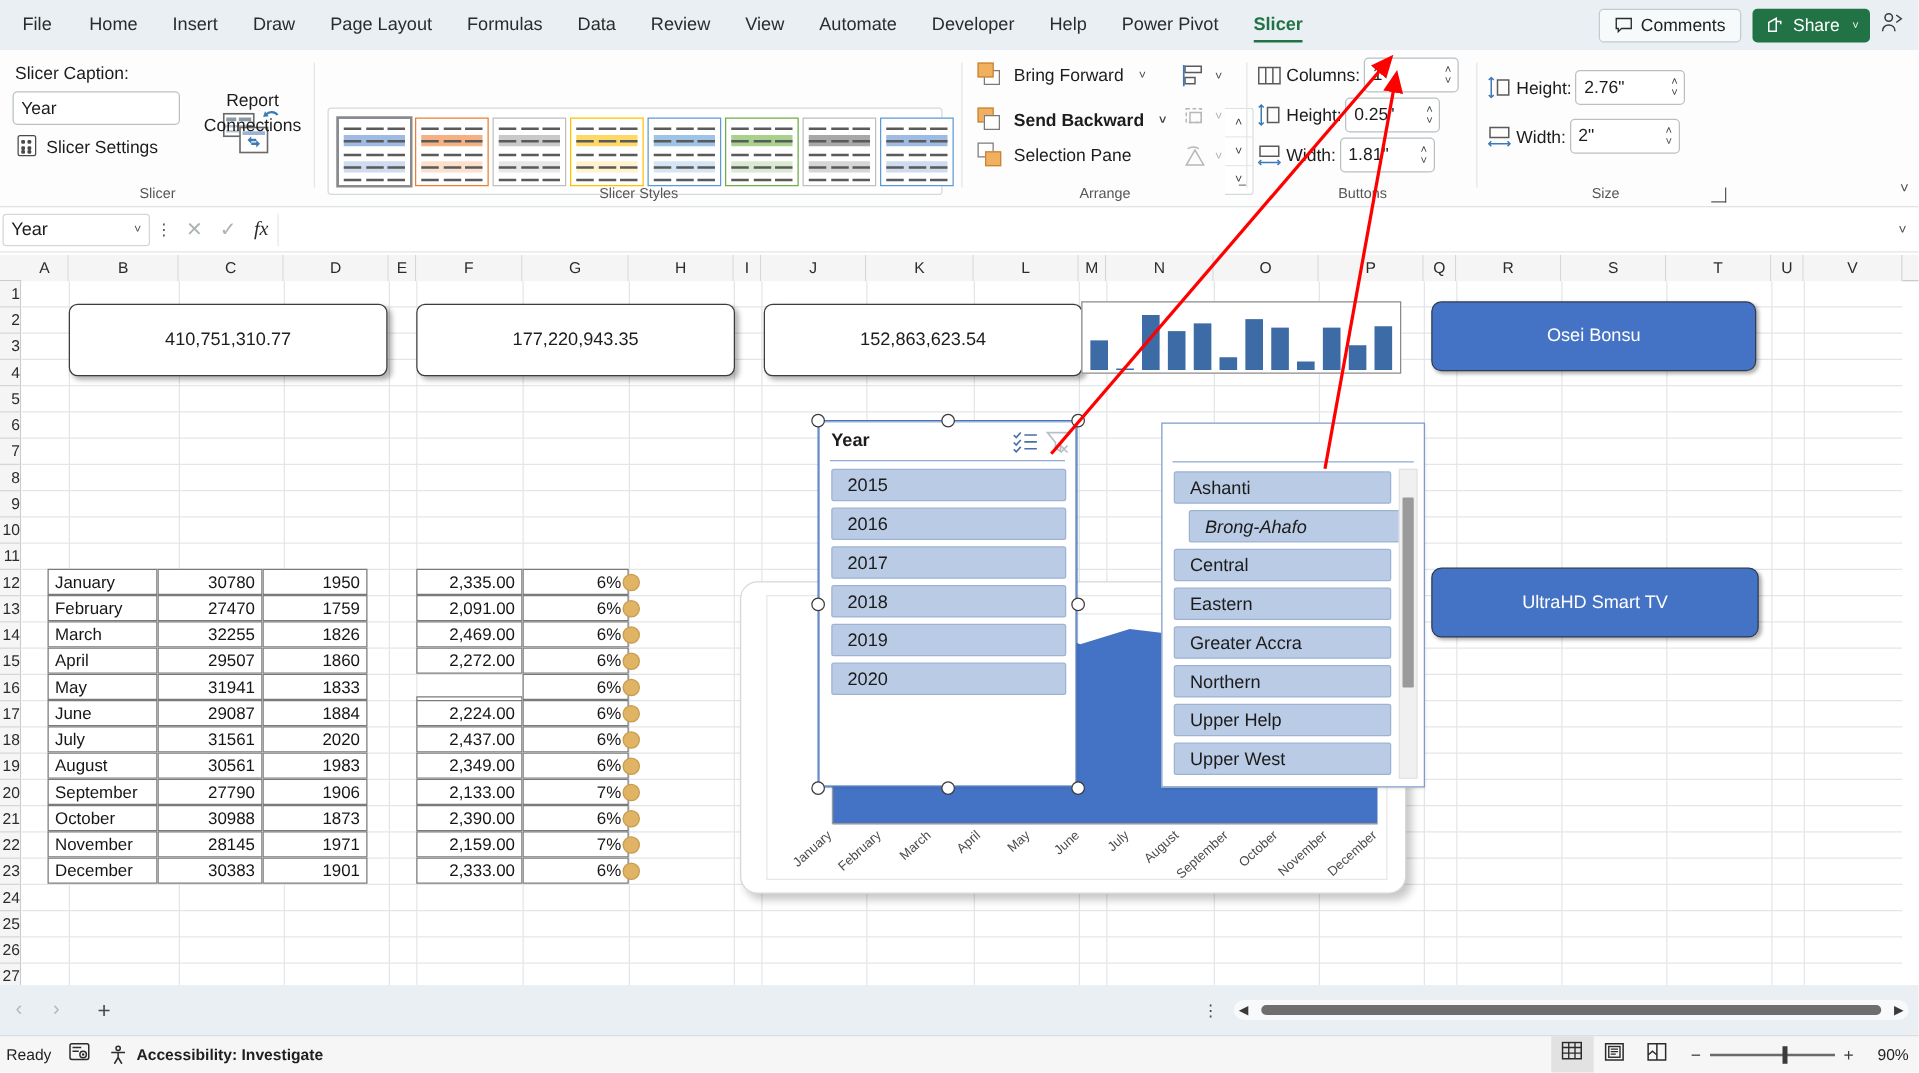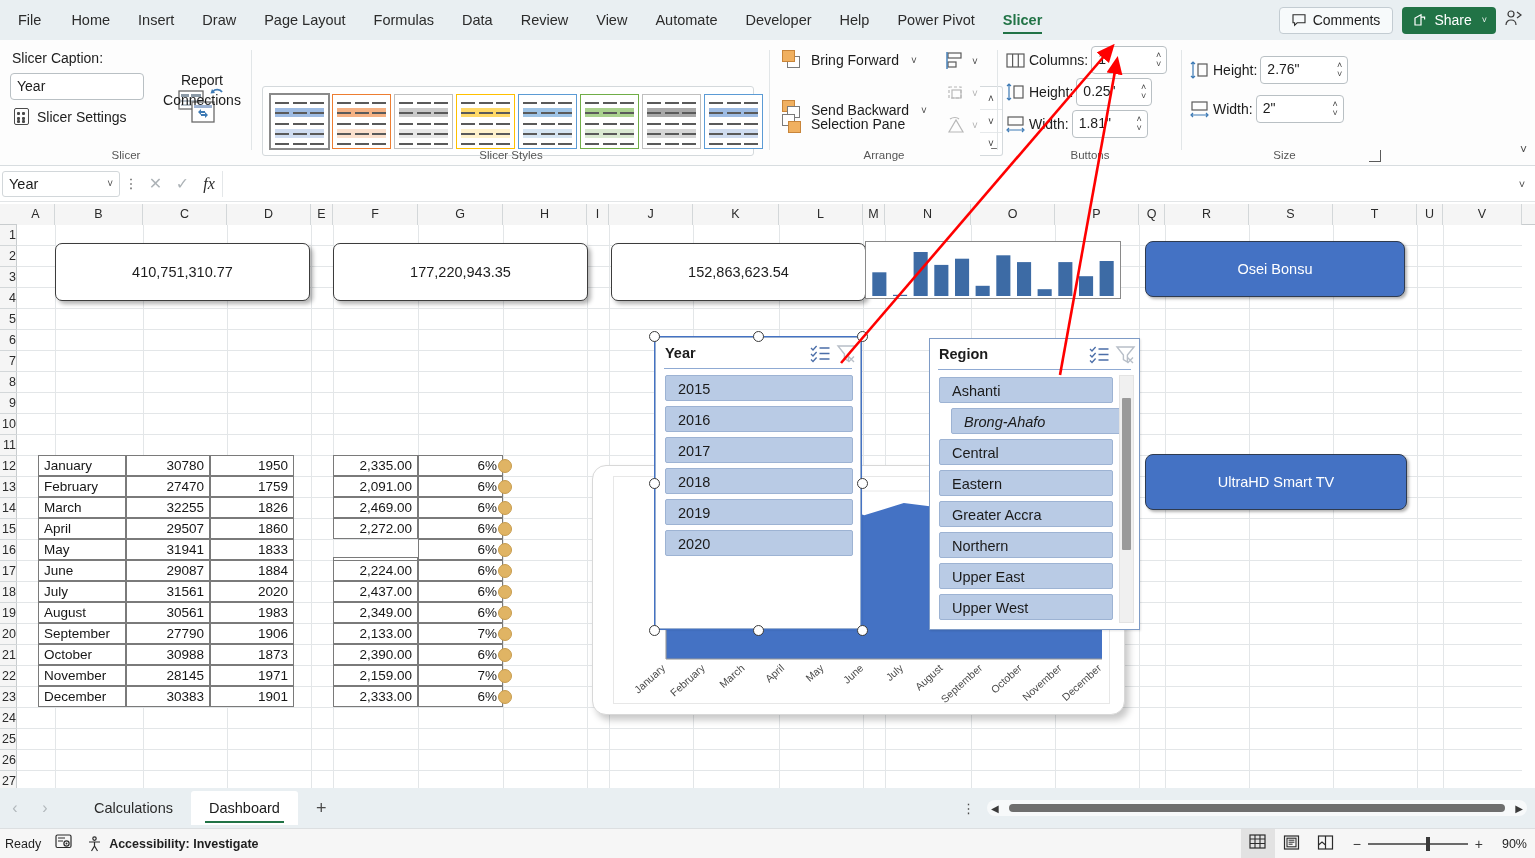--- a/index.html
+++ b/index.html
@@ -627,21 +627,21 @@
 
     <div class="rgroup" id="g-arrange">
       <div class="arr-item" style="top:10px;">
         <span class="arr-ic">
           <span class="bk" style="left:5px;top:6px;"></span>
           <span class="fr" style="left:0;top:0;"></span>
         </span>
         <span>Bring Forward</span>
         <span class="arr-car">˅</span>
       </div>
-      <div class="arr-item" style="top:60px;">
+      <div class="arr-item" style="top:46px;font-weight:bold;">
         <span class="arr-ic">
           <span class="fr" style="left:0;top:0;"></span>
           <span class="bk" style="left:5px;top:6px;"></span>
         </span>
         <span>Send Backward</span>
         <span class="arr-car">˅</span>
       </div>
       <div class="arr-item" style="top:74px;">
         <span class="arr-ic">
           <span class="fr" style="left:0;top:0;background:#fff;border-color:#7a7a7a;"></span>
@@ -996,45 +996,29 @@
         <div style="position: absolute; left: 481px; top: 444px; width: 14px; height: 14px; border-radius: 50%; background: rgb(224, 180, 100); border: 1px solid rgb(199, 156, 78);"></div>
         <div class="dcell" style="left: 21px; top: 461px; width: 88px;">December</div>
         <div class="dcell r" style="left: 109px; top: 461px; width: 84px;">30383</div>
         <div class="dcell r" style="left: 193px; top: 461px; width: 84px;">1901</div>
         <div class="dcell r" style="left: 316px; top: 461px; width: 85px;">2,333.00</div>
         <div class="dcell r" style="left: 401px; top: 461px; width: 85px;">6%</div>
         <div style="position: absolute; left: 481px; top: 465px; width: 14px; height: 14px; border-radius: 50%; background: rgb(224, 180, 100); border: 1px solid rgb(199, 156, 78);"></div>
       </div>
 
     <div class="slicer" style="left:912px; top:113px; width:211px; height:292px;">
-      <div class="slicer-hdr">
-        <span class="slicer-title">Region</span>
-        <span class="spcr"></span>
-        <span class="ic-multi">
-          <svg width="26" height="22" viewBox="0 0 26 22">
-            <path d="M3 6l2 2 3.6-4M3 12l2 2 3.6-4M3 17.5l2 2 3.6-4" fill="none" stroke="#4b6ea8" stroke-width="1.3"></path>
-            <path d="M11.5 6h10M11.5 11.5h10M11.5 17h10" stroke="#4b6ea8" stroke-width="1.3"></path>
-          </svg>
-        </span>
-        <span class="ic-clear">
-          <svg width="26" height="22" viewBox="0 0 26 22">
-            <path d="M4 4h17l-6.6 8v7l-4-2.4V12z" fill="none" stroke="#b8bfc8" stroke-width="1.4"></path>
-            <path d="M14.5 14.5l5.5 5.5M20 14.5l-5.5 5.5" stroke="#b8bfc8" stroke-width="1.4"></path>
-          </svg>
-        </span>
-      </div>
       <div class="slicer-rule"></div>
       <div id="region-items">
           <div class="sitem" style="left: 9px; top: 38px; width: 174px;">Ashanti</div>
           <div class="sitem" style="left: 21px; top: 69px; width: 174px; font-style: italic;">Brong-Ahafo</div>
           <div class="sitem" style="left: 9px; top: 100px; width: 174px;">Central</div>
           <div class="sitem" style="left: 9px; top: 131px; width: 174px;">Eastern</div>
           <div class="sitem" style="left: 9px; top: 162px; width: 174px;">Greater Accra</div>
           <div class="sitem" style="left: 9px; top: 193px; width: 174px;">Northern</div>
-          <div class="sitem" style="left: 9px; top: 224px; width: 174px;">Upper East</div>
+          <div class="sitem" style="left: 9px; top: 224px; width: 174px;">Upper Help</div>
           <div class="sitem" style="left: 9px; top: 255px; width: 174px;">Upper West</div>
         </div>
       <div class="sbar-track" style="left:189px; top:36px; height:248px;">
         <div class="sbar-thumb" style="left:2px; top:22px; height:152px;"></div>
       </div>
     </div>
 
     <div class="slicer" style="left:638px; top:112px; width:206px; height:292px; border-color:#9ab0d0;">
       <div class="slicer-hdr">
         <span class="slicer-title">Year</span>
@@ -1082,24 +1066,20 @@
         <path d="M0,0 L7,3.1 L0,6.2 z" fill="#ff0000"></path>
       </marker>
     </defs>
     <path d="M841,363 L1112,47" stroke="#ff0000" stroke-width="2.6" fill="none" marker-end="url(#ah)"></path>
     <path d="M1060,375 L1117,60" stroke="#ff0000" stroke-width="2.6" fill="none" marker-end="url(#ah)"></path>
   </svg>
 
   <div class="sheetbar">
     <div class="navarrow">‹</div>
     <div class="navarrow">›</div>
-    <div id="sheets-host" style="display:flex;align-items:center;margin-left:16px;">
-        <div class="sheet">Calculations</div>
-        <div class="sheet active">Dashboard</div>
-      </div>
     <div class="addsheet">+</div>
     <div class="spacer"></div>
     <div style="font-size:13px;color:#4a4a4a;margin-right:12px;">⋮</div>
     <div class="hscroll-wrap">
       <div class="hscroll">
         <span class="hs-ar">◀</span>
         <span class="thumb"></span>
         <span class="hs-ar">▶</span>
       </div>
     </div>

